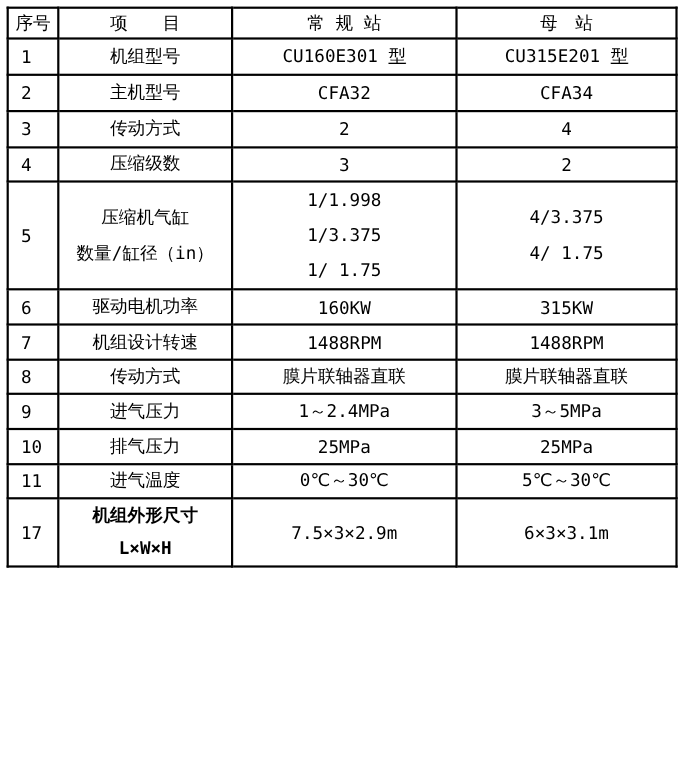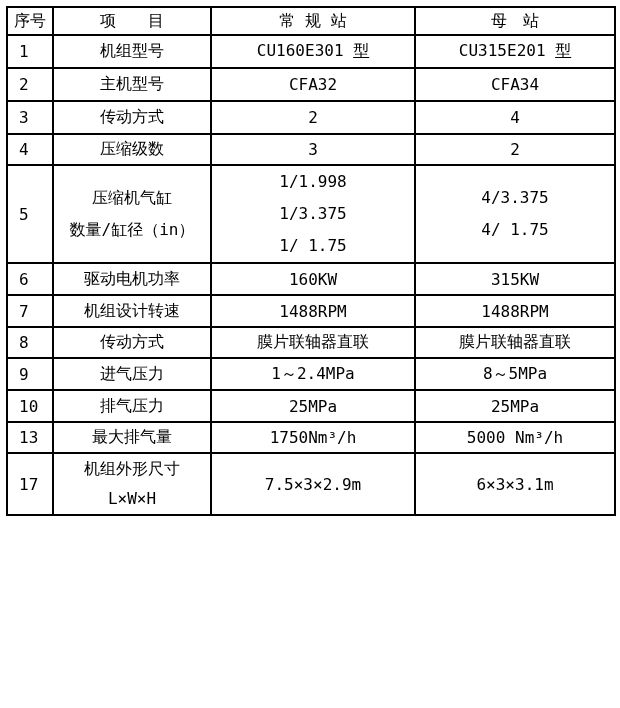--- a/index.html
+++ b/index.html
@@ -42,21 +42,21 @@
     padding-left: 11px;
   }
   .u { text-decoration: underline; }
   tr.h28 { height: 28px; }
   tr.h31 { height: 31px; }
   tr.h32 { height: 32px; }
   tr.h33 { height: 33px; }
   tr.h95 { height: 95px; }
   tr.h65 { height: 54px; }
   td.lines32 div { line-height: 32px; }
-  td.lines30 div { line-height: 30px; }
+  td.lines30 div { line-height: 30px; font-weight: bold; }
 </style>
 </head>
 <body>
 
 <div class="page">
   <table class="spec">
     <colgroup>
       <col style="width:46px">
         <col style="width:158px">
         <col style="width:204px">
@@ -123,38 +123,38 @@
         <td class="num">8</td>
         <td>传动方式</td>
         <td>膜片联轴器直联</td>
         <td>膜片联轴器直联</td>
       </tr>
 
       <tr class="h32">
         <td class="num">9</td>
         <td>进气压力</td>
         <td>1～2.4MPa</td>
-        <td>8～5MPa</td>
+        <td>3～5MPa</td>
       </tr>
 
       <tr class="h32">
         <td class="num">10</td>
         <td>排气压力</td>
         <td>25MPa</td>
         <td>25MPa</td>
       </tr>
 
+      <tr class="h31">
+        <td class="num">11</td>
+        <td>进气温度</td>
+        <td>0℃～30℃</td>
+        <td>5℃～30℃</td>
+      </tr>
 
 
-      <tr class="h31">
-        <td class="num">13</td>
-        <td>最大排气量</td>
-        <td>1750Nm³/h</td>
-        <td>5000 Nm³/h</td>
-      </tr>
 
 
 
 
       <tr class="h65">
         <td class="num">17</td>
         <td class="lines30"><div>机组外形尺寸</div><div>L×W×H</div></td>
         <td>7.5×3×2.9m</td>
         <td>6×3×3.1m</td>
       </tr>

